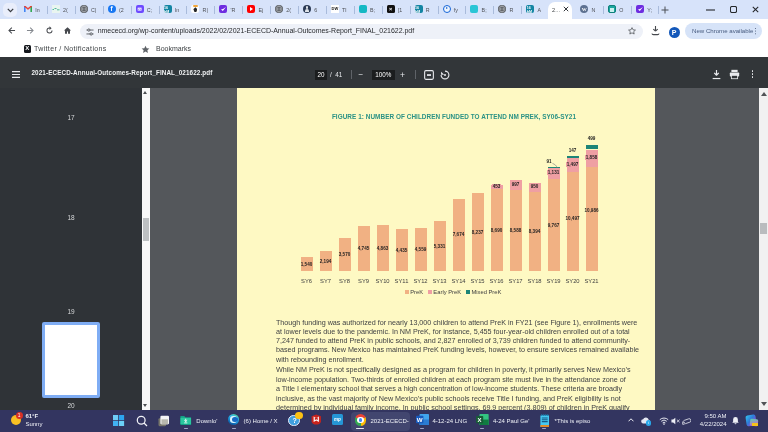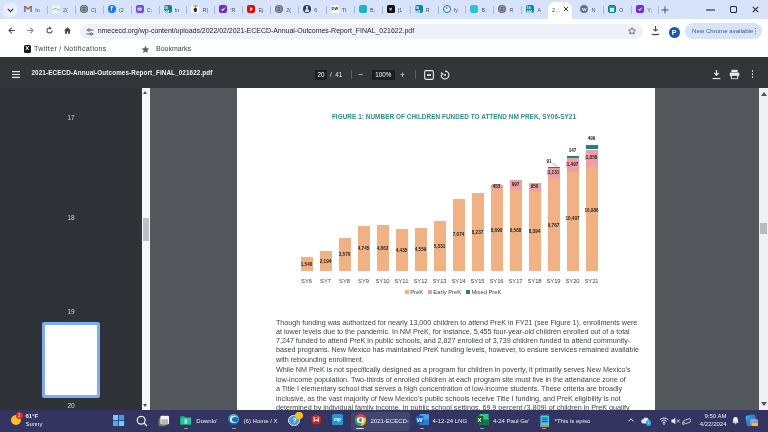--- a/index.html
+++ b/index.html
@@ -38,21 +38,21 @@
 
 #content { top:88px; left:0; width:768px; height:322px; background:#54575b; }
 #sidebar { position:absolute; left:0; top:0; width:142px; height:322px; background:#2f3337; }
 #sidebar .pn { position:absolute; left:0; width:142px; text-align:center; font-size:6.5px; color:#d6d8da; }
 #thumb20 { position:absolute; left:41.5px; top:234.3px; width:58.5px; height:76px; background:#fff; border:3px solid #7fadf4; border-radius:2px; }
 #sbscroll { position:absolute; left:142px; top:0; width:8px; height:322px; background:#f8f8f8; }
 #sbscroll .th { position:absolute; left:1px; top:130px; width:6px; height:23px; background:#bdc0c2; }
 #mainscroll { position:absolute; left:759px; top:0; width:9px; height:322px; background:#f1f1f1; }
 #mainscroll .th { position:absolute; left:1px; top:134.5px; width:7px; height:11.5px; background:#b9bcbe; }
 
-#page { position:absolute; left:237px; top:0; width:418px; height:322px; background:#ffffff;text-decoration:underline; }
+#page { position:absolute; left:237px; top:0; width:418px; height:322px; background:#fef9c3;text-decoration:underline; }
 
 
 #ctitle { position:absolute; left:8px; top:25px; width:418px; text-align:center; font-size:6.4px; font-weight:bold; color:#2a9285; letter-spacing:0.05px; }
 .seg { position:absolute; }
 .blab { position:absolute; font-size:4.6px; font-weight:bold; color:#1f1f1f; white-space:nowrap; text-align:center; }
 .blab .pbg { background:#ef9fa3; padding:0 1px; }
 .xlab { position:absolute; top:189.5px; font-size:5.8px; color:#404040; text-align:center; width:20px; }
 #legend { position:absolute; left:7px; top:200.5px; width:418px; text-align:center; font-size:5.8px; color:#404040; }
 .sw { display:inline-block; width:4px; height:4px; margin-right:1.5px; }
 

